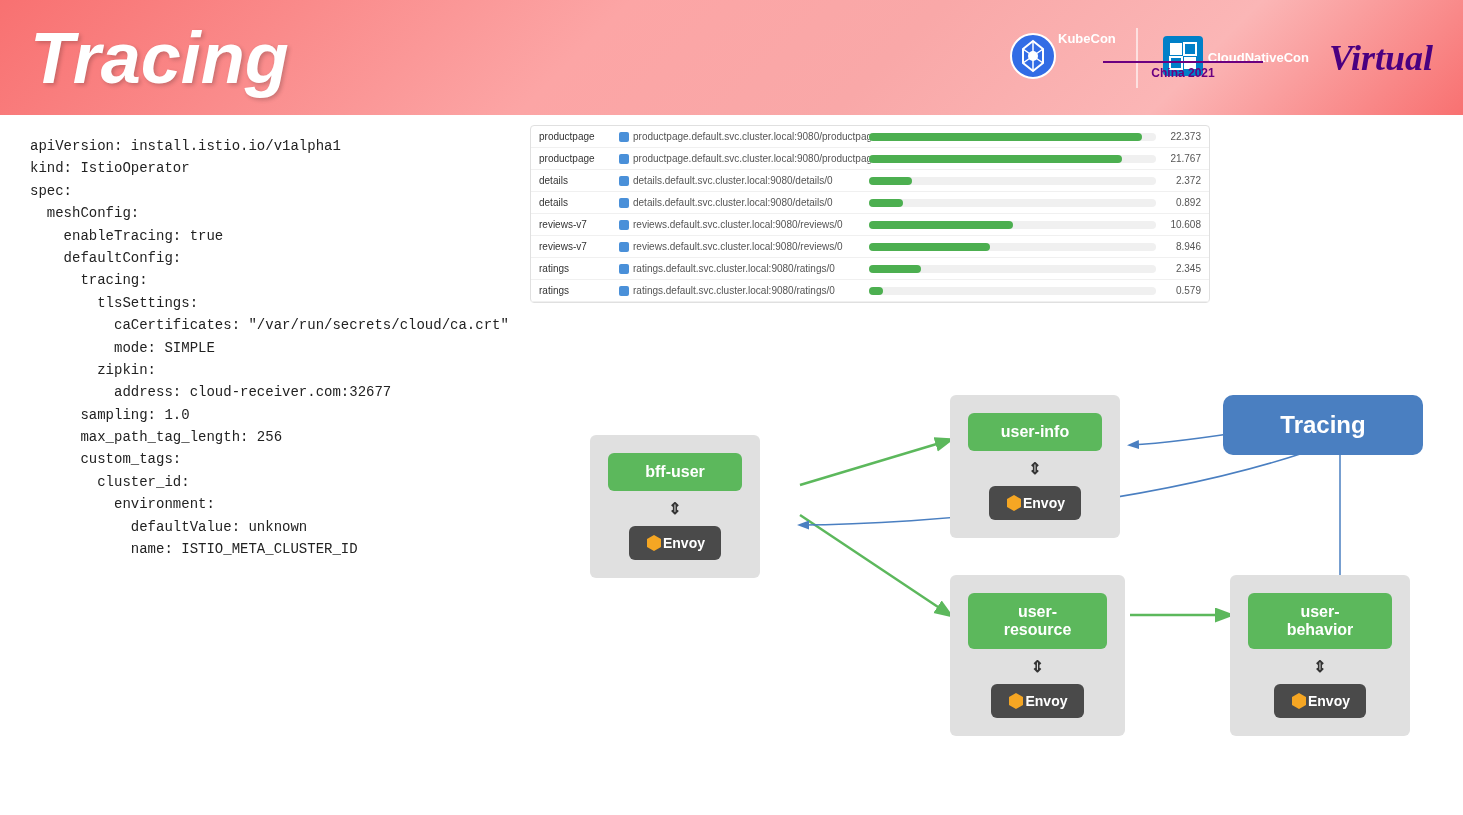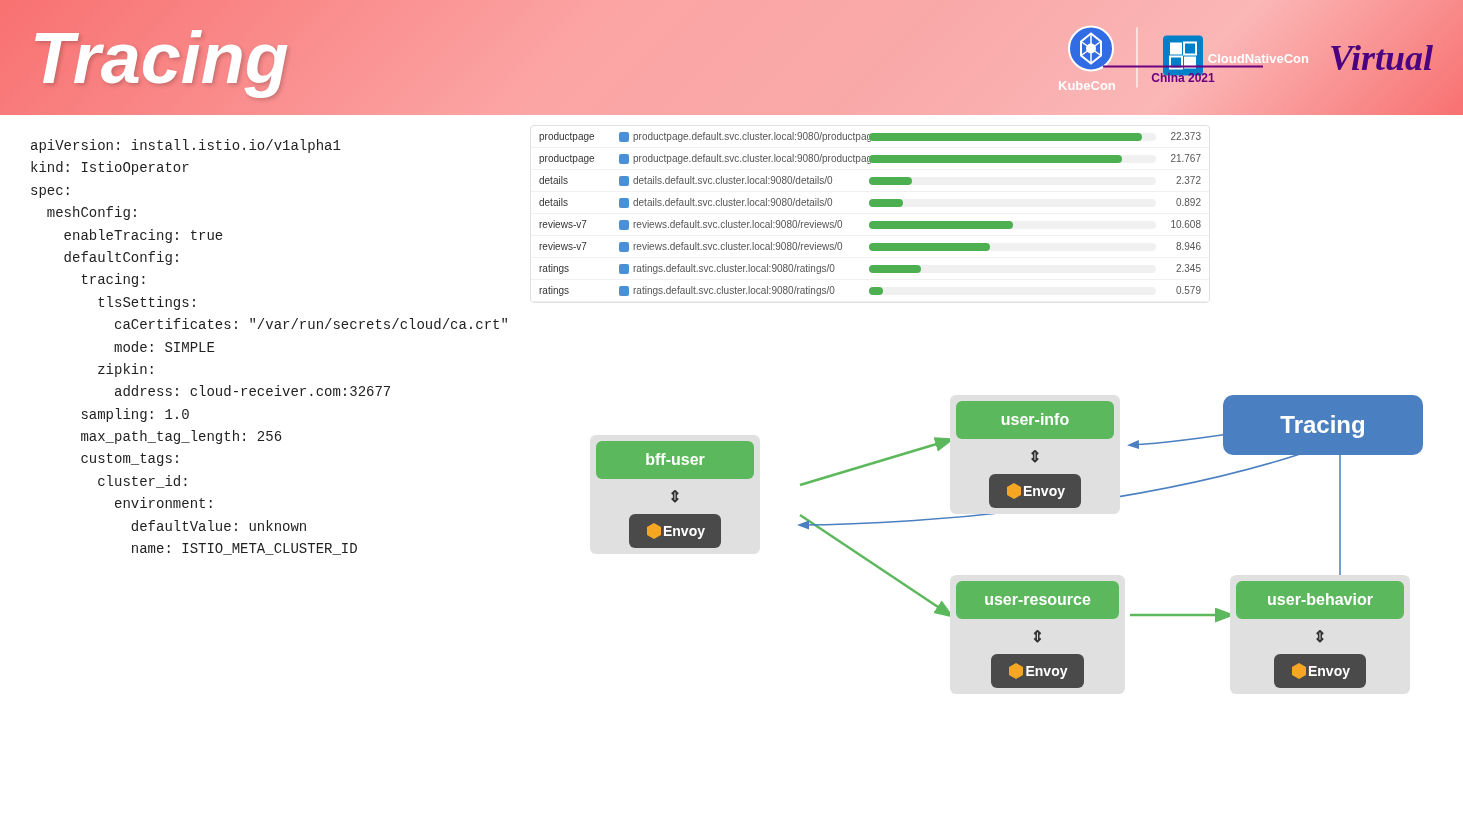--- a/index.html
+++ b/index.html
@@ -25,22 +25,22 @@
       position: absolute;
       right: 30px;
       top: 50%;
       transform: translateY(-50%);
       display: flex;
       align-items: center;
       gap: 20px;
     }
     .logo-kubecon {
       display: flex;
-      flex-direction: column;
-      align-items: flex-end;
+      flex-direction: row;
+      align-items: flex-start;
       color: #fff;
       font-size: 13px;
       font-weight: bold;
       margin-left: 8px;
     }
     .logo-kubecon .icon {
       width: 50px;
       height: 50px;
       margin-bottom: 4px;
     }
@@ -191,21 +191,21 @@
       padding: 16px 40px;
       border-radius: 10px;
       text-align: center;
     }
 
     
     .service-box {
       position: absolute;
       background: #e0e0e0;
       border-radius: 6px;
-      padding: 6px;
+      padding: 18px;
       display: flex;
       flex-direction: column;
       align-items: center;
       gap: 8px;
     }
     .service-label {
       background: #5cb85c;
       color: #fff;
       font-weight: bold;
       font-size: 16px;

